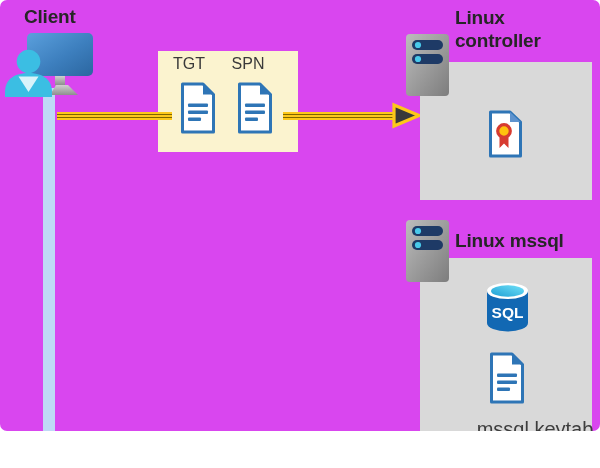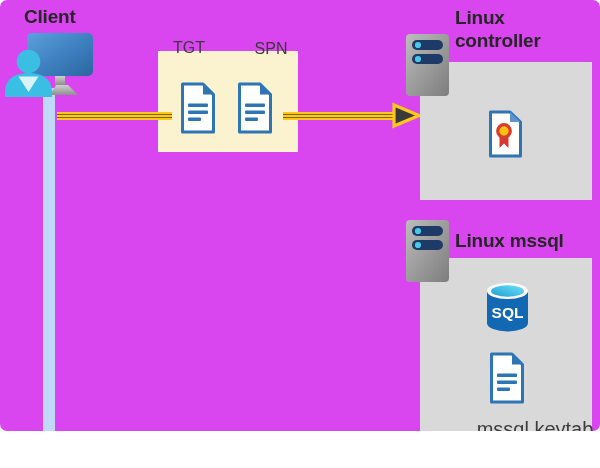--- a/index.html
+++ b/index.html
@@ -63,22 +63,22 @@
       <path d="M50 46 H60 V55 H50 Z" fill="url(#standGrad)"></path>
       <path d="M45 65 L51 55 H63 L73 65 Z" fill="url(#standGrad)"></path>
     </g>
     <g>
       <circle cx="23.5" cy="31.5" r="11.8" fill="#3bbee3"></circle>
       <path d="M0 67 V62 C0 49 10 43 23.5 43 C37 43 47 49 47 62 V67 Z" fill="#3bbee3"></path>
       <path d="M13.5 46.5 L33.5 46.5 L23.5 62 Z" fill="#d9f3fa"></path>
     </g>
   </svg>
 
-  <div class="abs small-label" style="left:170px; top:39px; width:38px;">TGT</div>
-  <div class="abs small-label" style="left:229px; top:40px; width:38px;margin-left:23px;">SPN</div>
+  <div class="abs small-label" style="left:170px; top:55px; width:38px;">TGT</div>
+  <div class="abs small-label" style="left:229px; top:55px; width:38px;">SPN</div>
 
   <svg class="abs" style="left:179px; top:82px;" width="38" height="52" viewBox="0 0 38 52">
     <path d="M3.5 2 H24 L34.5 12.5 V50 H3.5 Z" fill="#ffffff" stroke="#2e75b6" stroke-width="3" stroke-linejoin="round"></path>
     <path d="M24 2 L34.5 12.5 H24 Z" fill="#2e75b6"></path>
     <rect x="9" y="21.5" width="20" height="3.4" rx="1" fill="#2e75b6"></rect>
     <rect x="9" y="28.5" width="20" height="3.4" rx="1" fill="#2e75b6"></rect>
     <rect x="9" y="35.5" width="13" height="3.4" rx="1" fill="#2e75b6"></rect>
   </svg>
 
   <svg class="abs" style="left:236px; top:82px;" width="38" height="52" viewBox="0 0 38 52">

